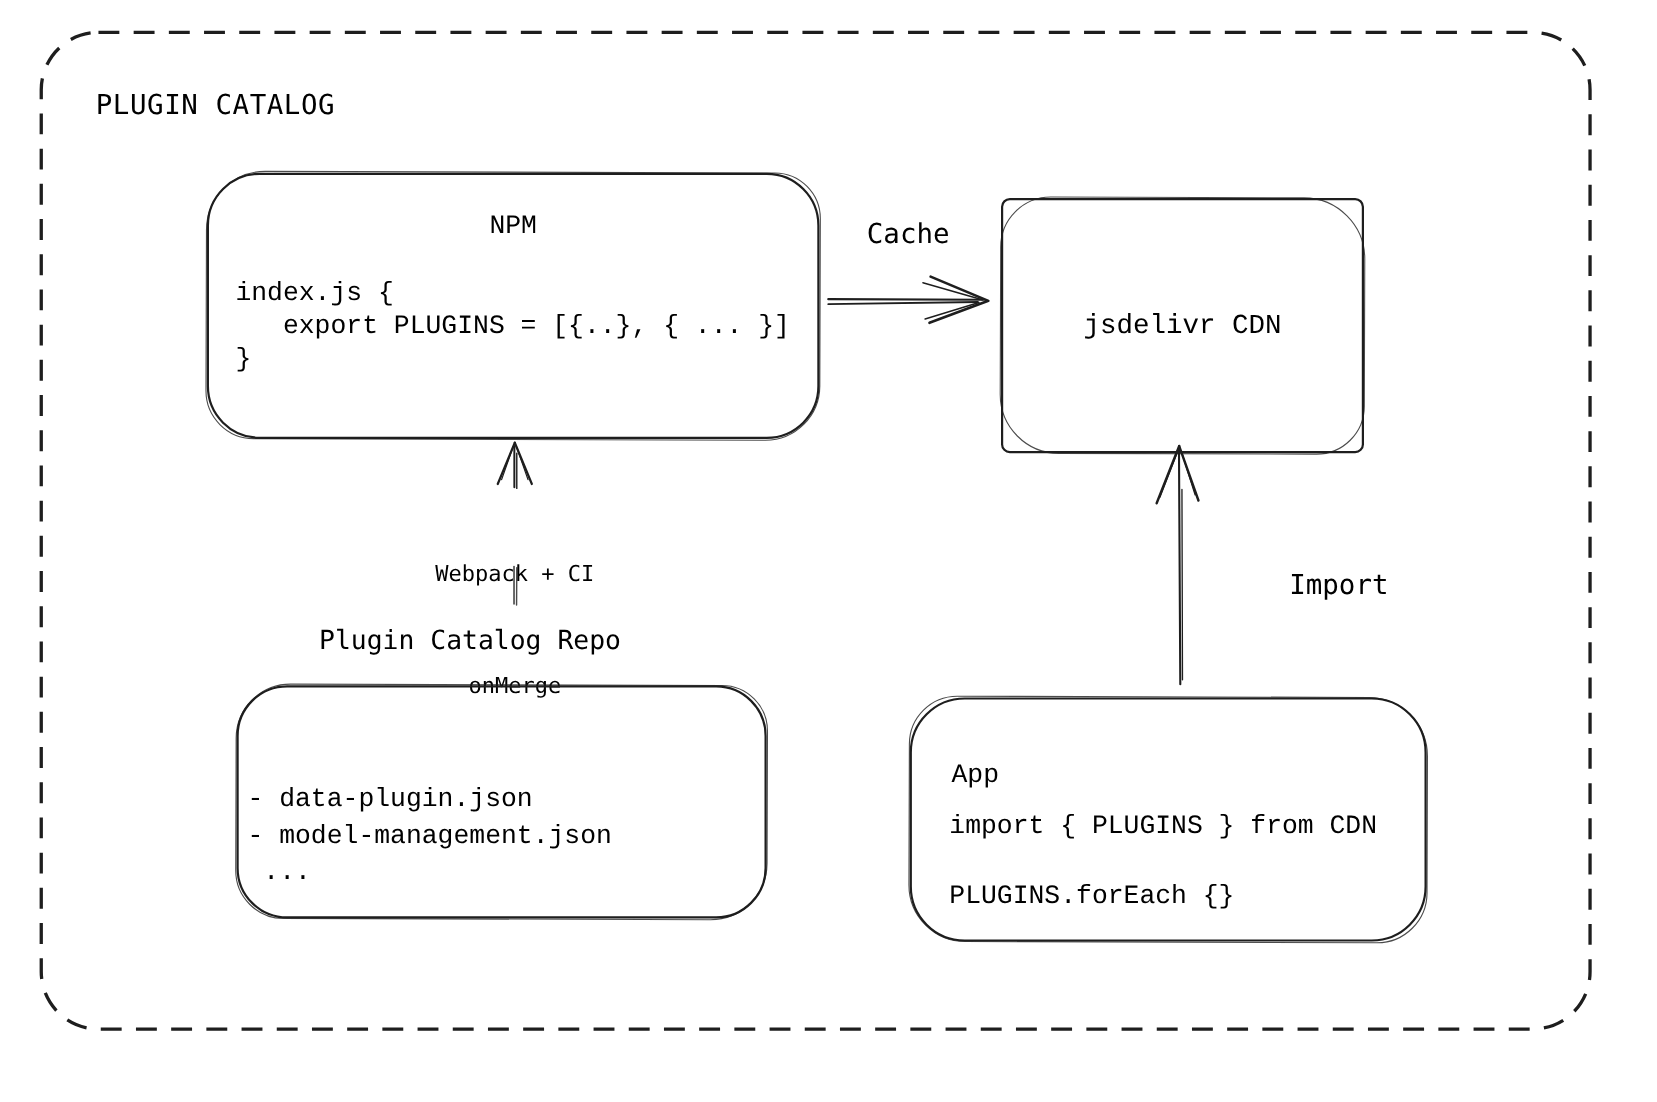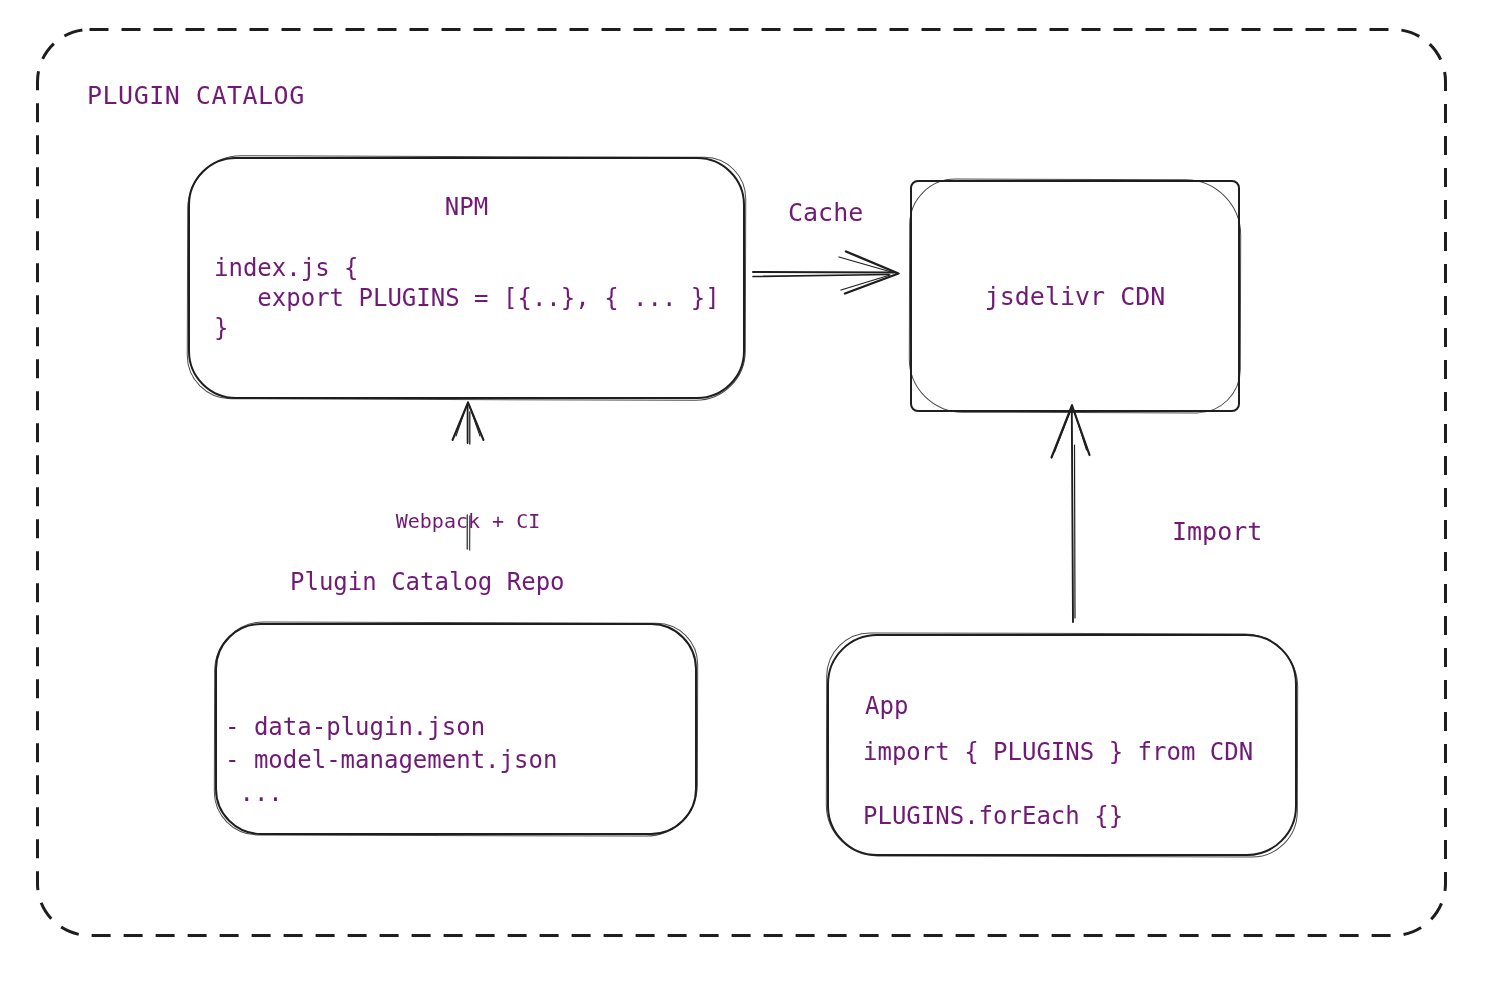--- a/index.html
+++ b/index.html
@@ -1,37 +1,38 @@
 <!DOCTYPE html>
 <html><head>
 <meta charset="utf-8">
 <style>
   html,body{margin:0;padding:0;background:#ffffff;}
   .canvas{
     position:relative;
     width:1506px;height:1002px;
     background:#ffffff;
     font-family:"DejaVu Sans Mono","Liberation Mono",monospace;
-    color:#701a75;
+    color:#000000;
     overflow:hidden;
   }
   .overlay{position:absolute;left:0;top:0;width:1506px;height:1002px;pointer-events:none;}
   .txt{position:absolute;white-space:pre;font-weight:500;}
   .frame-title{left:87px;top:81px;font-size:25px;letter-spacing:.5px;}
   .cache-label{left:788px;top:198px;font-size:25px;}
   .import-label{left:1172px;top:517px;font-size:25px;}
   .repo-heading{left:290px;top:568px;font-size:24px;}
   .build-label{left:358px;top:436px;width:220px;text-align:center;font-size:20px;line-height:34px;}
   .build-label div{white-space:pre;}
 
   .box{
     position:absolute;
     border:2px solid #1e1e1e;
     background:transparent;
     box-sizing:border-box;
+    font-family:Liberation Mono, monospace;
   }
   .box::before{
     content:"";
     position:absolute;inset:-3px;
     border:1.5px solid rgba(30,30,30,.8);
     pointer-events:none;
     transform:rotate(.18deg);
   }
   .box-npm{left:188px;top:157px;width:557px;height:242px;border-radius:48px;}
   .box-npm::before{border-radius:54px 42px 50px 44px;}
@@ -103,20 +104,21 @@
   </div>
 
   <div class="txt cache-label">Cache</div>
 
   <div class="box box-cdn">
     <span class="cdn-title">jsdelivr CDN</span>
   </div>
 
   <div class="txt build-label">
     <div>Webpack + CI</div>
+    <div>onMerge</div>
   </div>
 
   <div class="txt repo-heading">Plugin Catalog Repo</div>
 
   <div class="box box-repo">
     <div class="code code-repo">
       <div>- data-plugin.json</div>
       <div>- model-management.json</div>
       <div> ...</div>
     </div>

